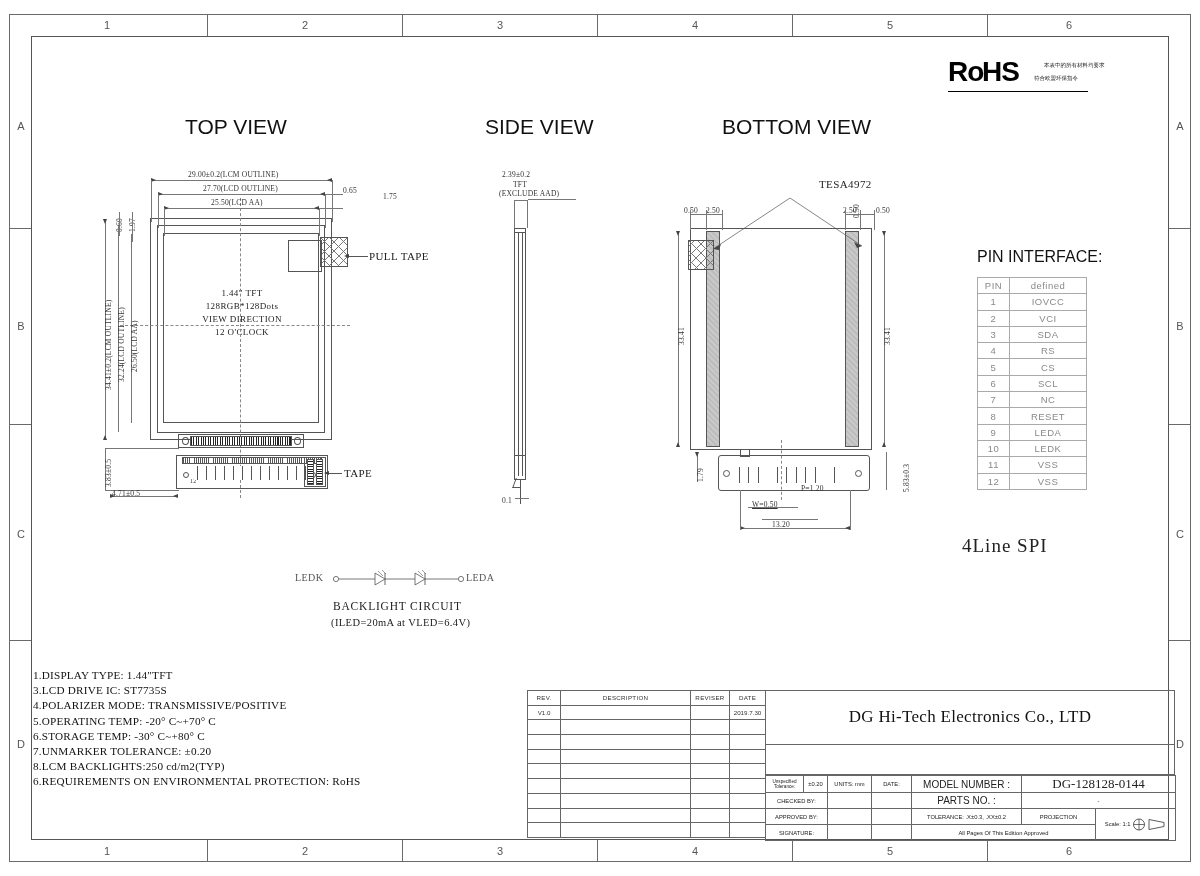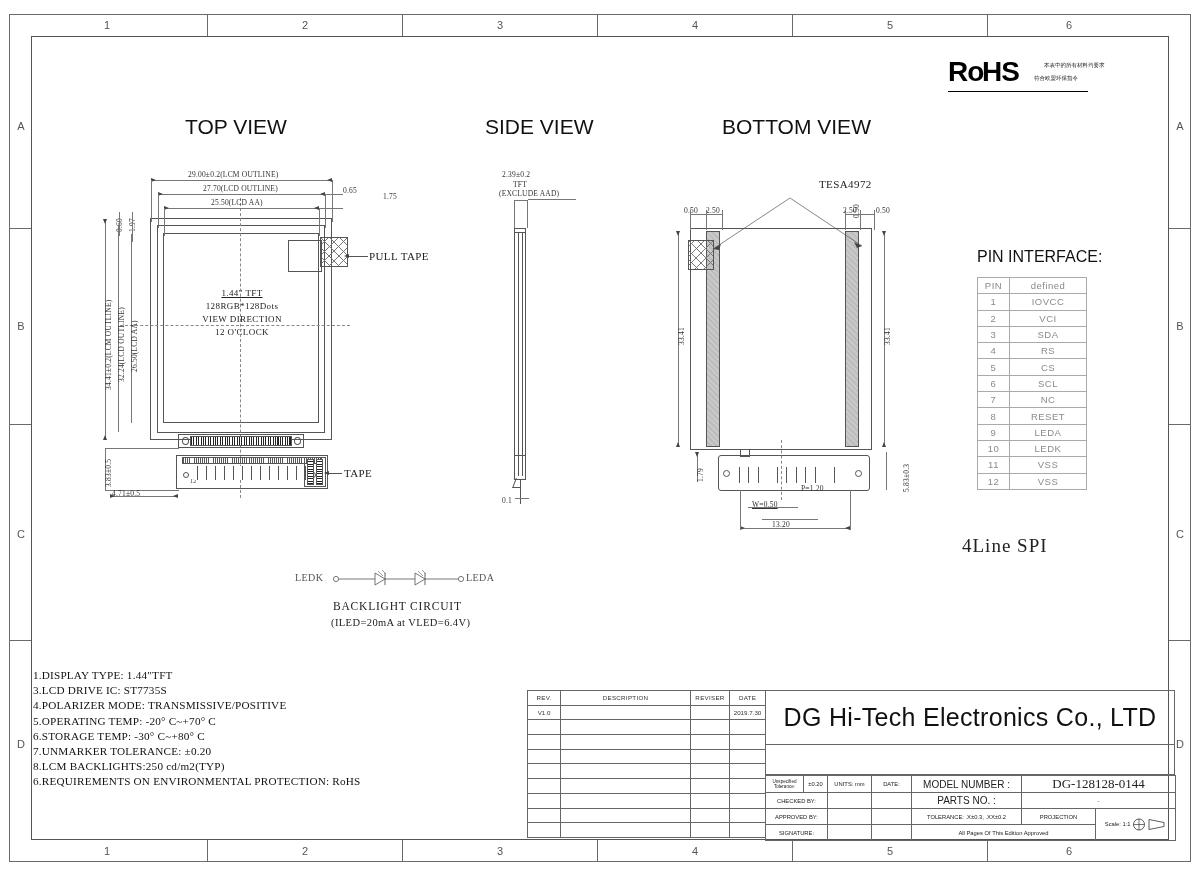--- a/index.html
+++ b/index.html
@@ -127,21 +127,21 @@
   #rev-table th { font-size:6.2px; letter-spacing:.3px; }
   .c-rev { width:33px; } .c-desc { width:130px; }
   .c-revr { width:39px; } .c-date { width:36px; }
 
   #company {
     position:absolute; left:765px; top:690px; width:410px; height:55px;
     display:flex; align-items:center; justify-content:center;
     border-bottom:0.7px solid #666;
   }
   #company span {
-    font-family:Liberation Sans, sans-serif; font-size:25px; color:#111;
+    font-family:Liberation Serif, serif; font-size:17px; color:#111;
     letter-spacing:.3px; white-space:nowrap;
   }
 
   #tb-table { position:absolute; left:765px; top:775px; border-collapse:collapse; }
   #tb-table td {
     border:0.7px solid #666; font-family:"Liberation Sans", sans-serif;
     font-size:5.8px; color:#222; text-align:center; padding:0 2px; height:16px;
   }
   #tb-table td.big { font-size:10px; font-family:"Liberation Sans", sans-serif; }
   #tb-table td.model { font-size:13px; font-family:"Liberation Serif", serif; }
@@ -215,21 +215,21 @@
   <div class="box" style="left:157px;top:225px;width:168px;height:208px;"></div>
   <div class="box" style="left:163px;top:233px;width:156px;height:190px;"></div>
 
   <div class="hatch" style="left:320px;top:237px;width:28px;height:30px;"></div>
   <div class="box" style="left:288px;top:240px;width:34px;height:32px;"></div>
   <div class="ln-h" style="left:348px;top:256px;width:20px;"></div>
   <div class="arrowL" style="left:344px;top:254px;"></div>
   <div class="lbl abs" style="left:369px;top:250px;">PULL TAPE</div>
 
   <div class="abs" style="left:183px;top:287px;width:118px;text-align:center;">
-    <div class="lbl lbl-sm" style="line-height:13px;text-decoration:underline;">1.44″ TFT</div>
+    <div class="lbl lbl-sm" style="line-height:13px;">1.44″ TFT</div>
     <div class="lbl lbl-sm" style="line-height:13px;">128RGB*128Dots</div>
     <div class="lbl lbl-sm" style="line-height:13px;">VIEW DIRECTION</div>
     <div class="lbl lbl-sm" style="line-height:13px;">12 O'CLOCK</div>
   </div>
   <div class="ctr-v" style="left:240px;top:198px;height:300px;"></div>
   <div class="ctr-h" style="left:120px;top:325px;width:230px;"></div>
 
   <div class="box" style="left:178px;top:434px;width:126px;height:14px;"></div>
   <div class="vstripe" style="left:190px;top:436px;width:102px;height:10px;"></div>
   <div class="abs" style="left:182px;top:437px;width:7px;height:8px;border:0.8px solid #555;border-radius:50%;"></div>

